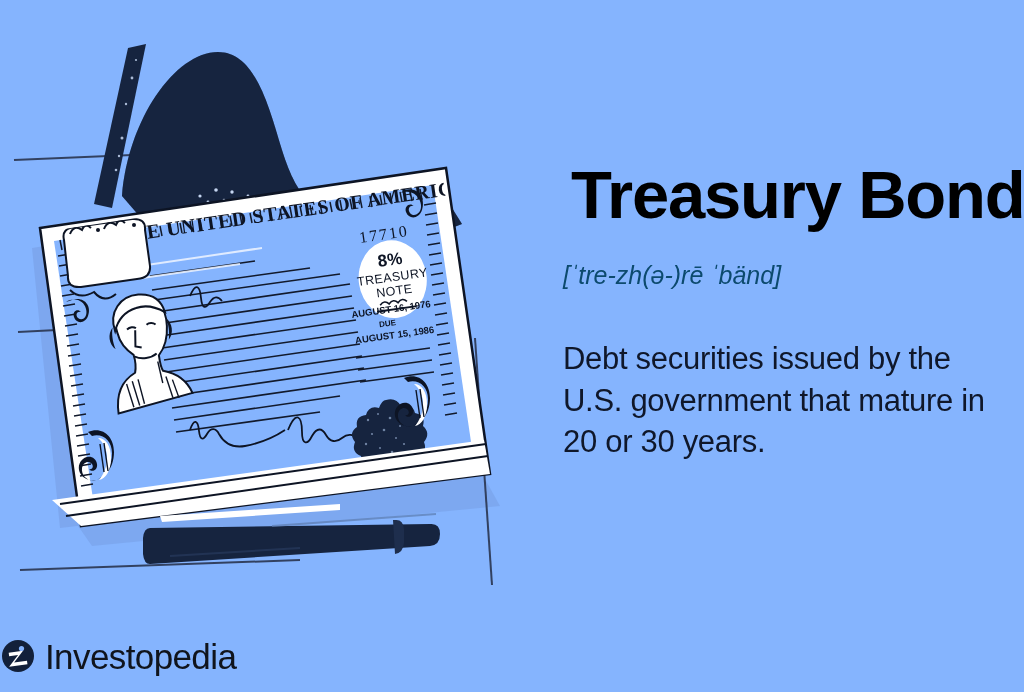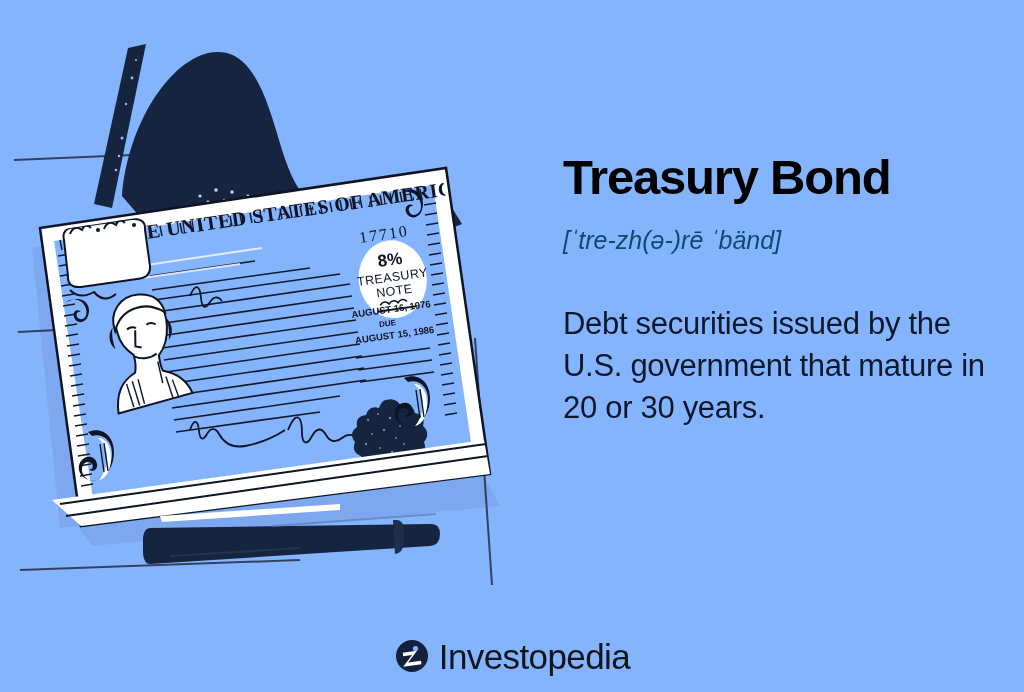--- a/index.html
+++ b/index.html
@@ -23,26 +23,26 @@
 
   
   .text-col {
     position: absolute;
     left: 563px;
     top: 152px;
     width: 440px;
   }
   .term-title {
     font-family: "Liberation Sans", sans-serif;
-    font-size: 49px;
+    font-size: 67px;
     font-weight: bold;
     letter-spacing: -1.2px;
     color: #000000;
     line-height: 1.05;
-    margin: 0;
+    margin: 8px;
     white-space: nowrap;
   }
   .term-pron {
     font-family: "Liberation Sans", sans-serif;
     font-style: italic;
     font-size: 25px;
     color: #0c4a6e;
     margin: 0;
     padding-top: 23px;
     letter-spacing: 0px;
@@ -59,21 +59,21 @@
   }
 
   
   .logo-wrap {
     position: absolute;
     left: 0;
     top: 638px;
     width: 1024px;
     display: flex;
     align-items: center;
-    justify-content: center;
+    justify-content: flex-start;
     gap: 9px;
   }
   .logo-mark { width: 36px; height: 36px; display: block; }
   .logo-word {
     font-family: "Liberation Sans", sans-serif;
     font-size: 35px;
     color: #10141c;
     letter-spacing: -0.6px;
     line-height: 1;
   }

